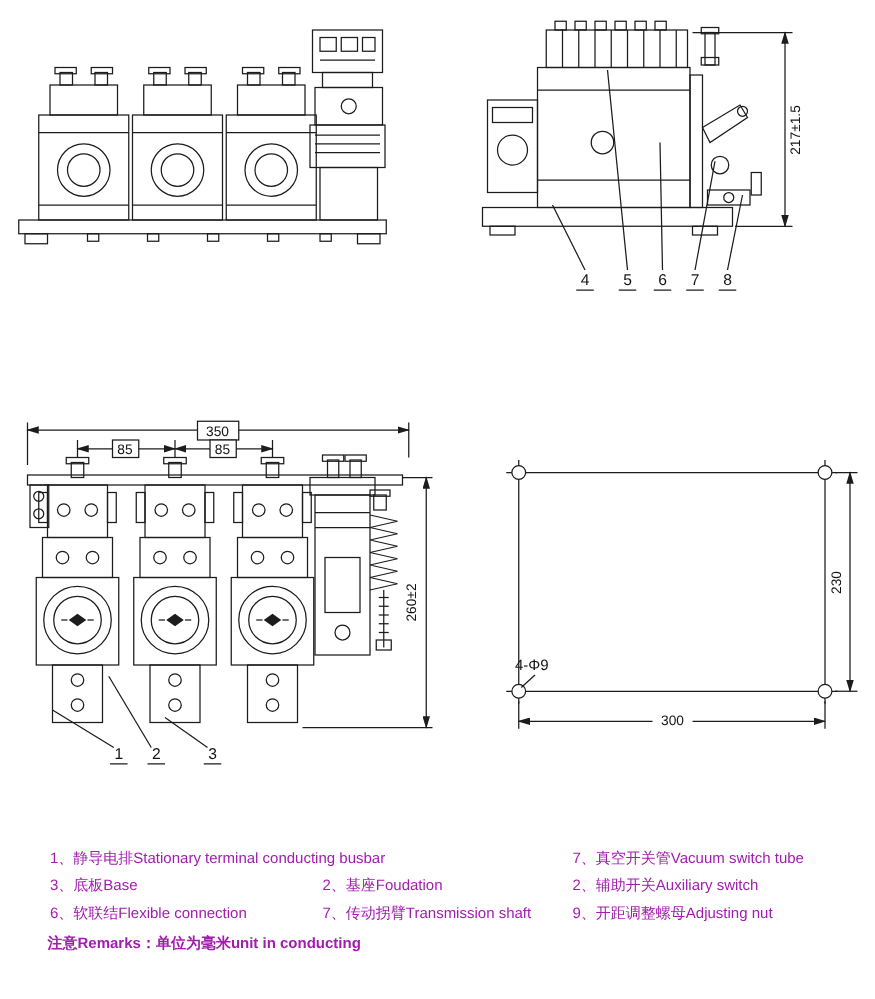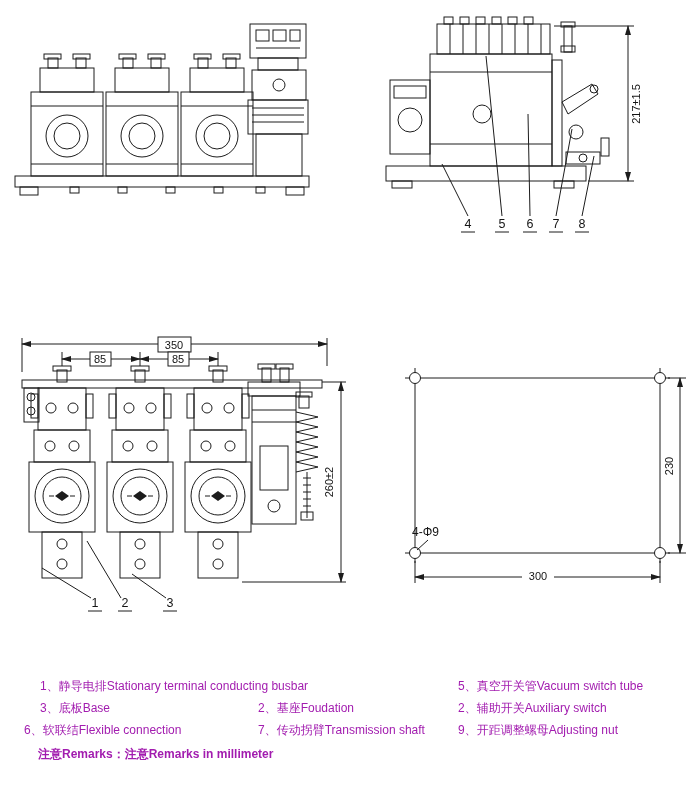--- a/index.html
+++ b/index.html
@@ -290,23 +290,23 @@
       <text x="146" y="250" text-anchor="middle">300</text>
     </g>
     <g>
       <text class="hn" x="20" y="206">4-Φ9</text>
       <line x1="36" y1="210" x2="25" y2="220"></line>
     </g>
   </svg>
 
   <div>
     <span class="lg" style="left:40px;top:678px">1、静导电排Stationary terminal conducting busbar</span>
-    <span class="lg" style="left:458px;top:678px">5、真空开关管Vacuum switch tube</span>
+    <span class="lg" style="left:458px;top:678px">7、真空开关管Vacuum switch tube</span>
     <span class="lg" style="left:40px;top:700px">3、底板Base</span>
     <span class="lg" style="left:258px;top:700px">2、基座Foudation</span>
     <span class="lg" style="left:458px;top:700px">2、辅助开关Auxiliary switch</span>
-    <span class="lg" style="left:24px;top:722px">6、软联结Flexible connection</span>
+    <span class="lg" style="left:40px;top:722px">6、软联结Flexible connection</span>
     <span class="lg" style="left:258px;top:722px">7、传动拐臂Transmission shaft</span>
     <span class="lg" style="left:458px;top:722px">9、开距调整螺母Adjusting nut</span>
-    <span class="lg remarks" style="left:38px;top:746px">注意Remarks：注意Remarks in millimeter</span>
+    <span class="lg remarks" style="left:38px;top:746px">注意Remarks：单位为毫米unit in conducting</span>
   </div>
 
 </div>
 
 </body></html>

